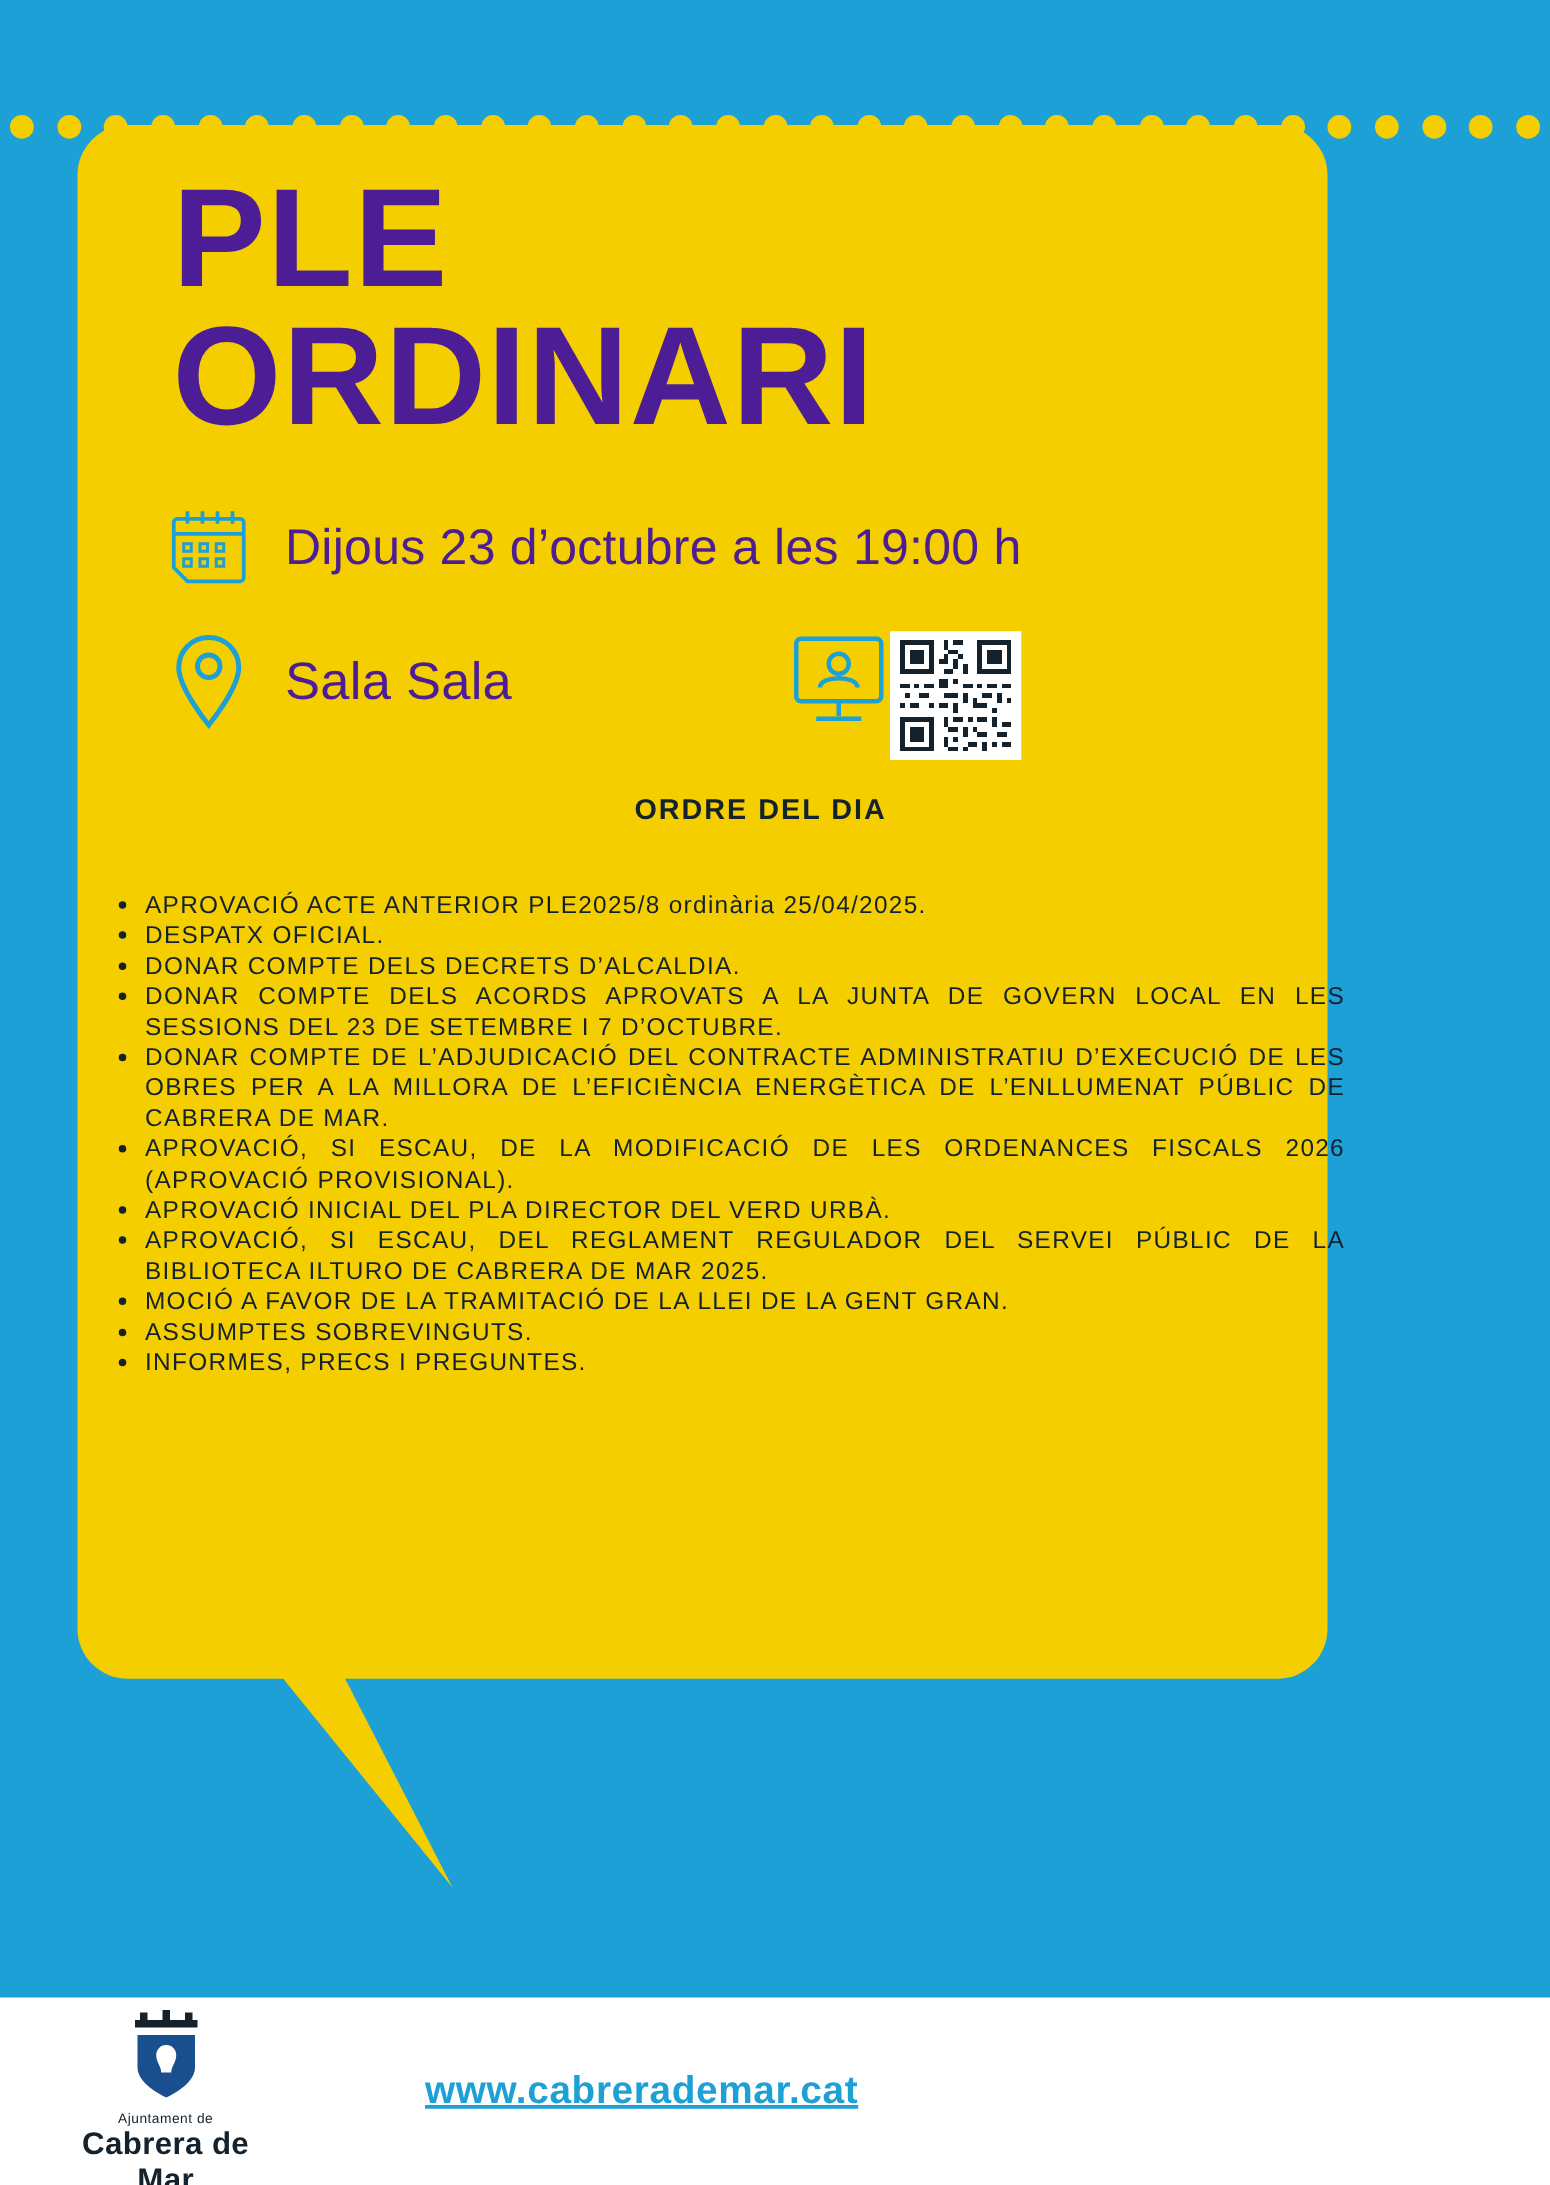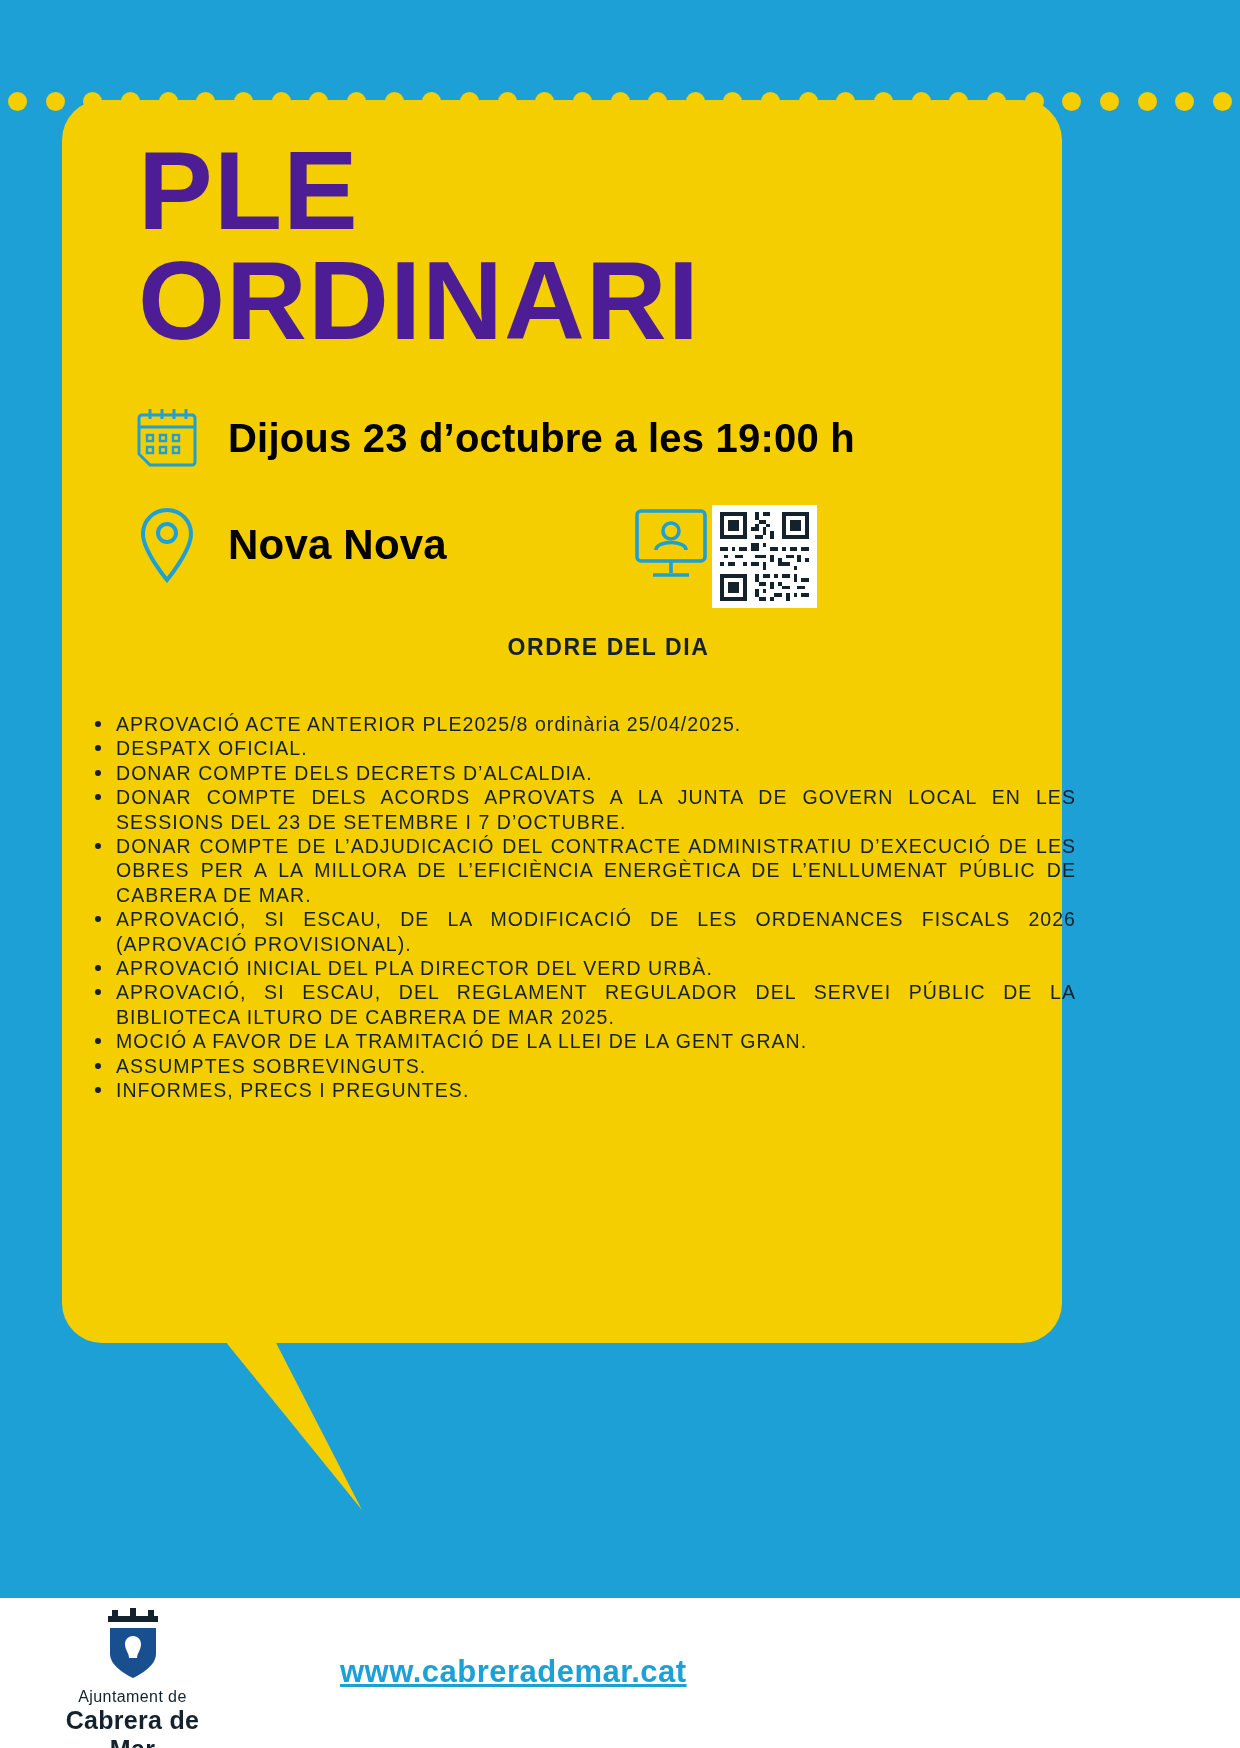--- a/index.html
+++ b/index.html
@@ -84,22 +84,22 @@
   .info-icon {
     width: 74px;
     height: 80px;
     display: flex;
     align-items: center;
     justify-content: center;
     flex: 0 0 auto;
   }
   .info-text {
     margin-left: 24px;
-    color: #000000;
-    font-weight: bold;
+    color: #4c1d95;
+    font-weight: normal;
     font-size: 40px;
     letter-spacing: 0.2px;
     white-space: nowrap;
   }
   .row-place .info-text { font-size: 42px; }
 
   
   .screen-icon {
     position: absolute;
     left: 633px;
@@ -178,21 +178,21 @@
   .footer-logo {
     position: absolute;
     left: 40px;
     top: 10px;
     width: 185px;
     text-align: center;
     color: #14222E;
   }
   .footer-logo .crest { height: 74px; }
   .footer-logo .l-small {
-    font-size: 16px;
+    font-size: 11px;
     letter-spacing: 0.4px;
     margin-top: 2px;
   }
   .footer-logo .l-big {
     font-size: 25px;
     font-weight: bold;
     letter-spacing: 0.3px;
   }
   .footer-url {
     position: absolute;
@@ -275,21 +275,21 @@
   <span class="info-text">Dijous 23 d’octubre a les 19:00 h</span>
 </div>
 
 <div class="info-row row-place">
   <span class="info-icon">
     <svg width="56" height="78" viewBox="0 0 56 78" fill="none" stroke="#1CA0D6" stroke-width="4">
       <path d="M28 4 C14 4 4 15 4 28 C4 45 28 74 28 74 C28 74 52 45 52 28 C52 15 42 4 28 4 Z"></path>
       <circle cx="28" cy="27" r="9"></circle>
     </svg>
   </span>
-  <span class="info-text">Nova Nova</span>
+  <span class="info-text">Sala Sala</span>
 </div>
 
 <span class="screen-icon">
   <svg width="76" height="80" viewBox="0 0 76 80" fill="none" stroke="#1CA0D6" stroke-width="3.6">
     <rect x="4" y="6" width="68" height="50" rx="4"></rect>
     <circle cx="38" cy="26" r="8"></circle>
     <path d="M23 45 C23 35 53 35 53 45"></path>
     <line x1="38" y1="56" x2="38" y2="68"></line>
     <line x1="20" y1="70" x2="56" y2="70"></line>
   </svg>

